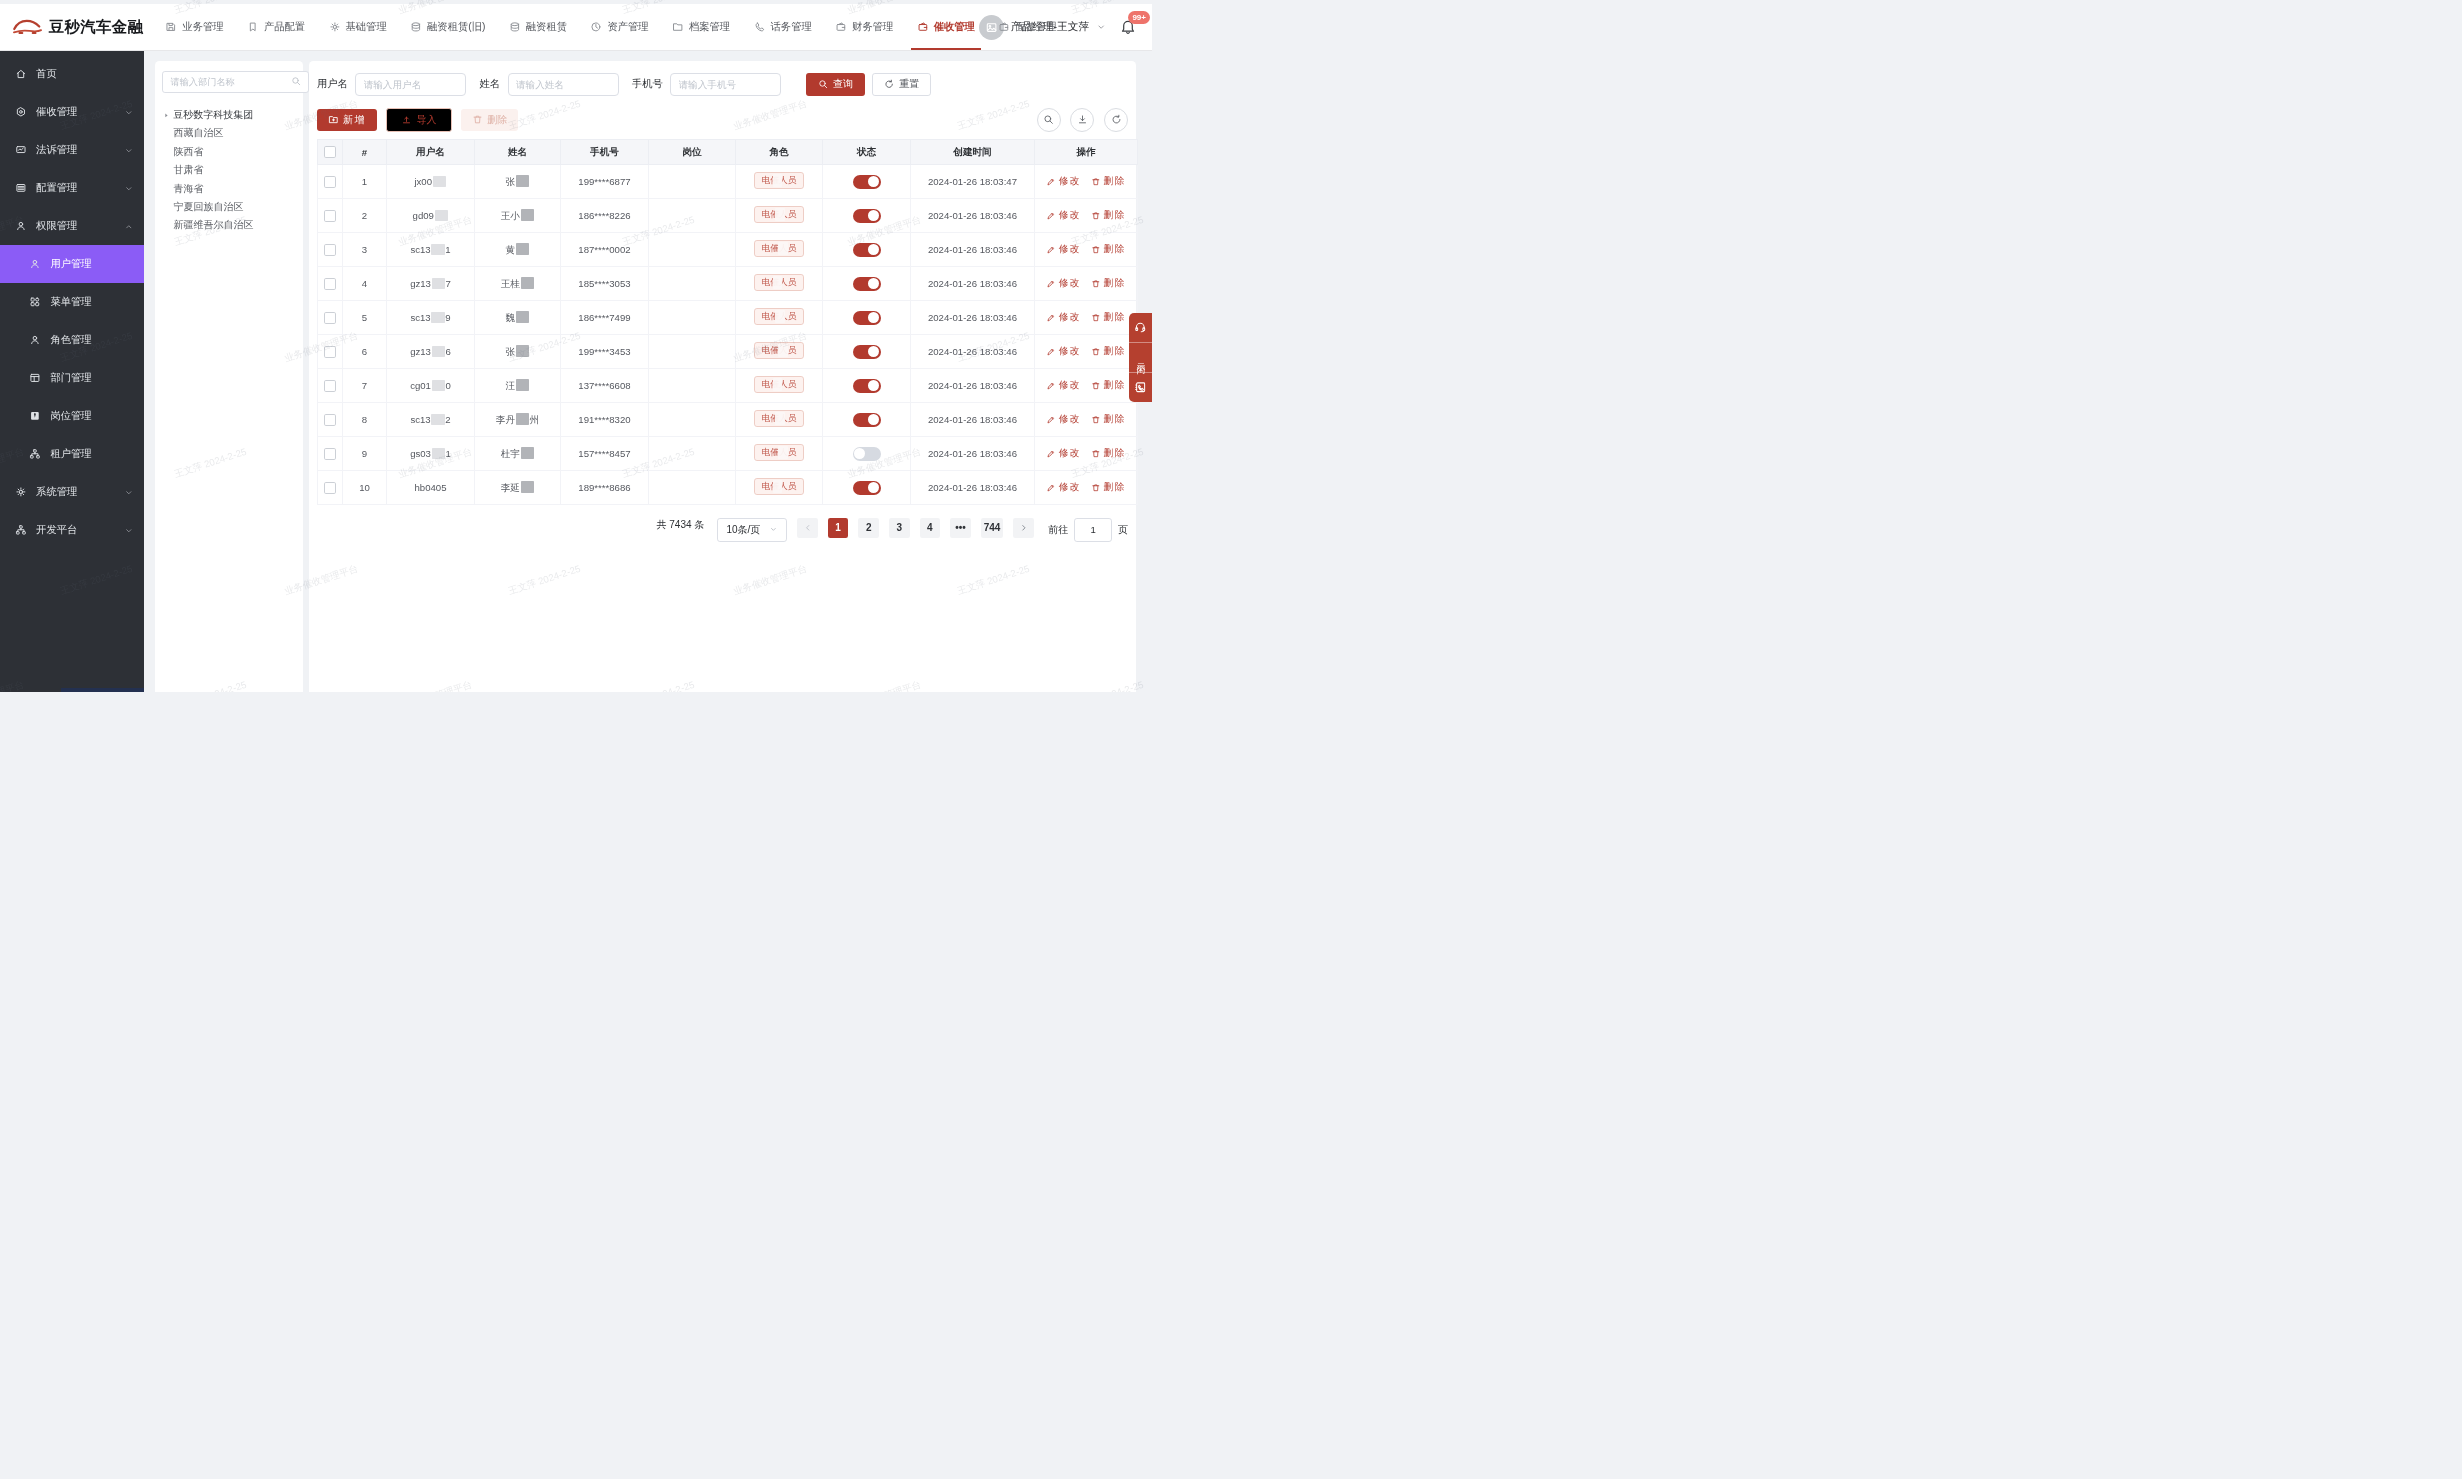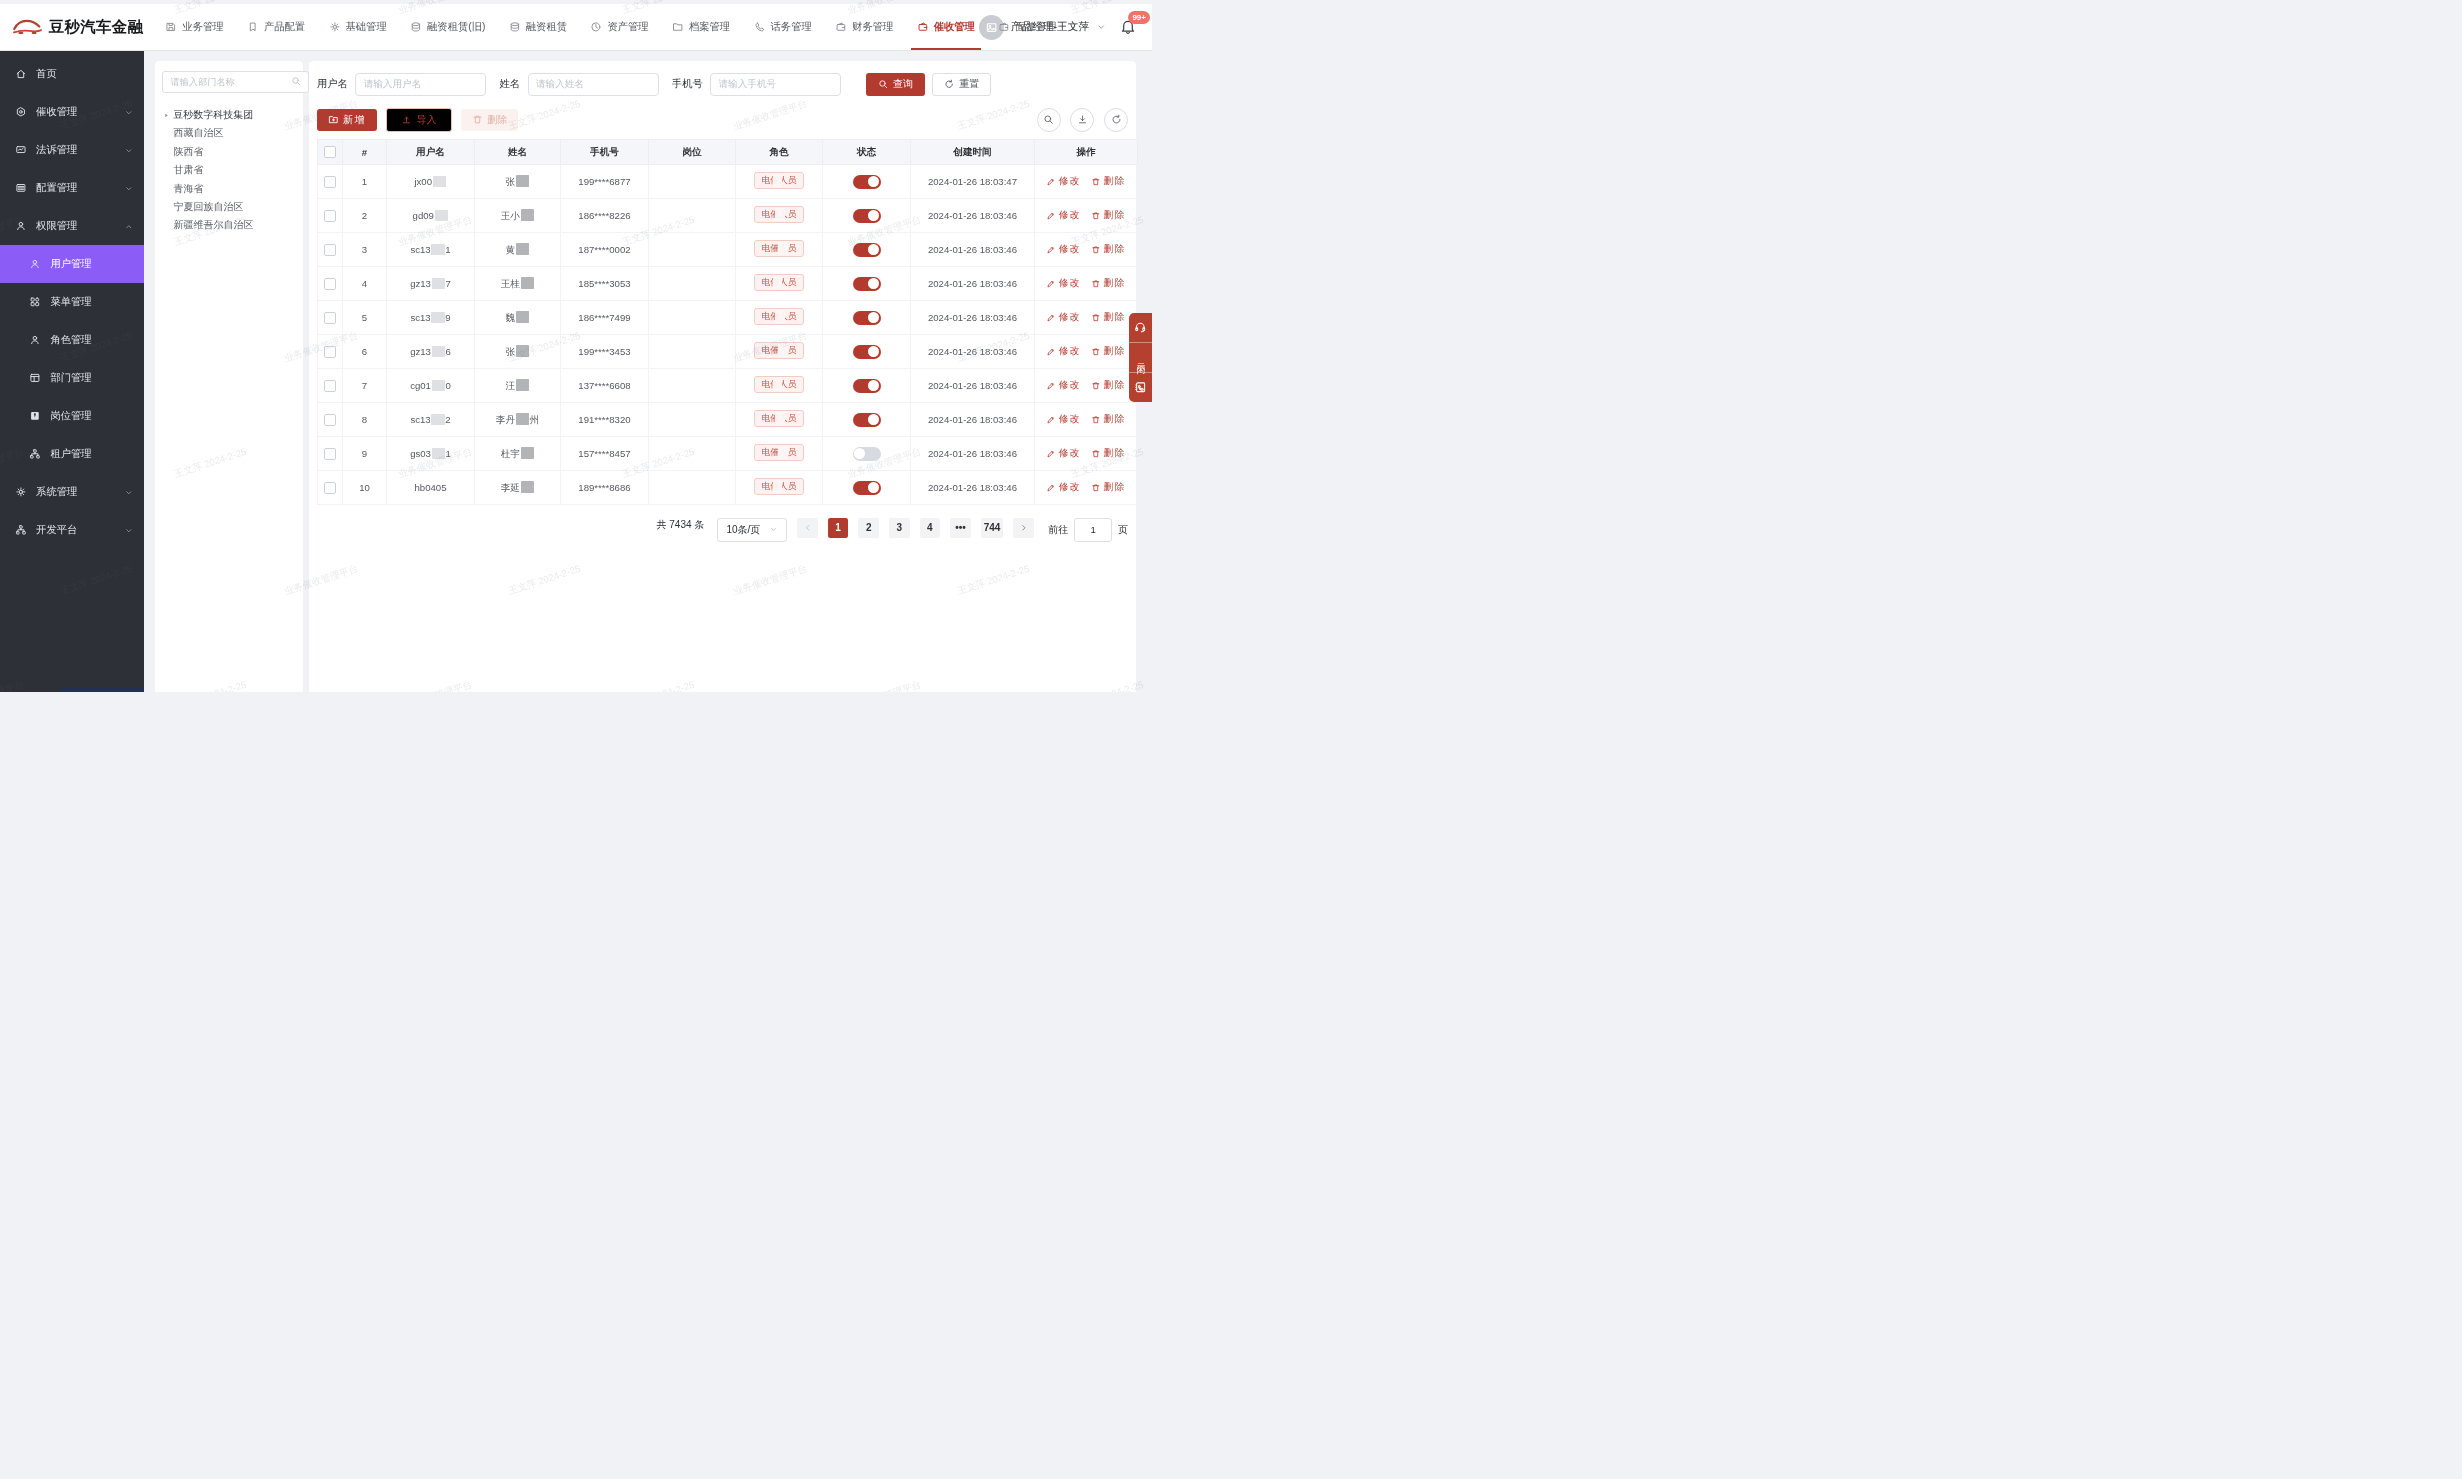--- a/index.html
+++ b/index.html
@@ -46,22 +46,22 @@
   .tree li{display:flex;align-items:center;height:18.4px;cursor:pointer;white-space:nowrap}
   .tree li.parent{color:#35383d;font-weight:500}
   .tree .caret{color:#8b8e94;margin-right:2.9px;flex:0 0 auto}
   .tree li.leaf{padding-left:11.8px}
   
   .main-card{position:absolute;left:309px;top:61px;width:827px;bottom:0;background:#fff;border-radius:4.4px 4.4px 0 0;
              padding:5.9px 8px;box-sizing:border-box;z-index:4}
   .filters{display:flex;align-items:center;gap:7.4px;height:35px}
   .fgroup{display:flex;align-items:center;gap:7.4px;margin-right:5.9px}
   .flabel{font-size:10.3px;color:#2e3135;white-space:nowrap}
-  .finput{width:131px;height:23.5px;border:0.7px solid #dcdfe6;border-radius:4px;padding:0 7.4px;box-sizing:border-box;
-          font-size:9.6px;color:#3a3d41;outline:none;font-family:Liberation Mono, monospace}
+  .finput{width:111px;height:23.5px;border:0.7px solid #dcdfe6;border-radius:4px;padding:0 7.4px;box-sizing:border-box;
+          font-size:9.6px;color:#3a3d41;outline:none;font-family:Liberation Serif, serif}
   .finput::placeholder{color:#bfc4cc}
   .btn{display:inline-flex;align-items:center;justify-content:center;gap:4.4px;border-radius:2.9px;font-size:10px;
        cursor:pointer;box-sizing:border-box;border:0.7px solid transparent;font-family:inherit}
   .btn-query{background:#b23a2e;color:#fff;height:23.5px;padding:0 11px;margin-left:12px}
   .btn-reset{background:#fff;color:#4b4e54;border-color:#dcdfe6;height:23.5px;padding:0 11px}
   .toolbar{display:flex;align-items:center;margin-top:5.9px;gap:9.6px}
   .btn-add{background:#b23a2e;color:#fff;height:22px;padding:0 9.6px;letter-spacing:1.5px}
   .btn-import{background:#000000;color:#b23a2e;border-color:#e7c0b5;height:24px;padding:0 14px}
   .btn-del{background:#fbf1ee;color:#dfb2a7;height:22px;padding:0 9.6px;cursor:not-allowed}
   .tool-right{margin-left:auto;display:flex;align-items:center;gap:9.6px}

